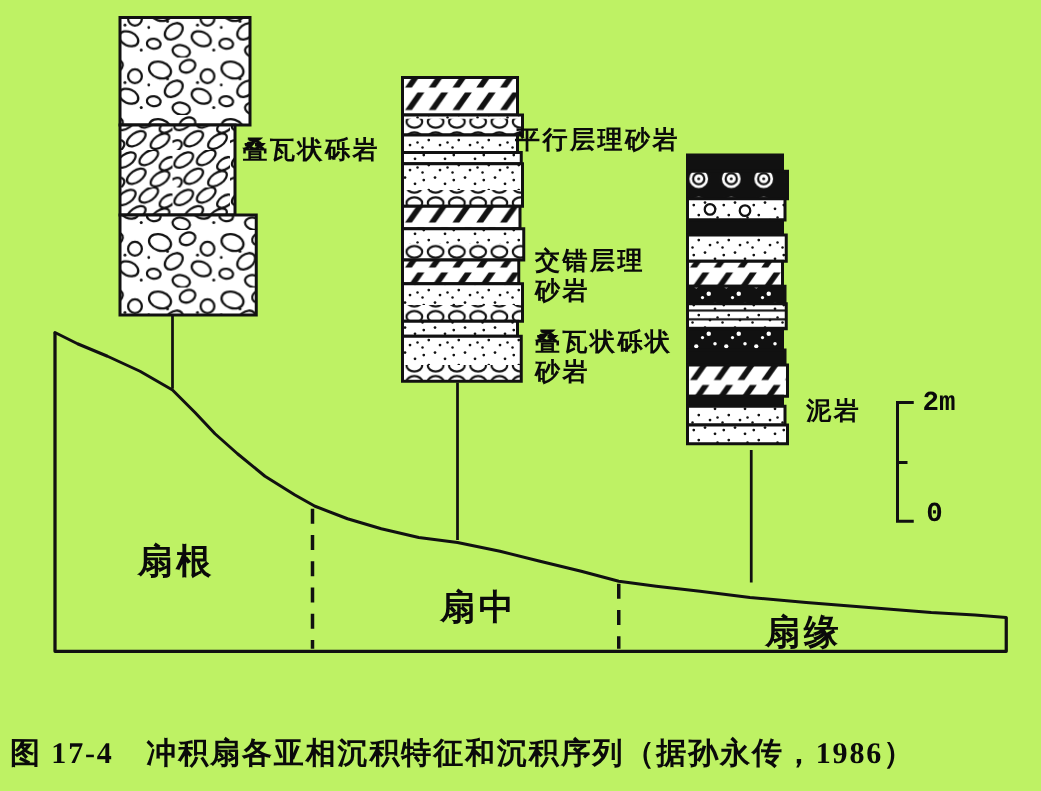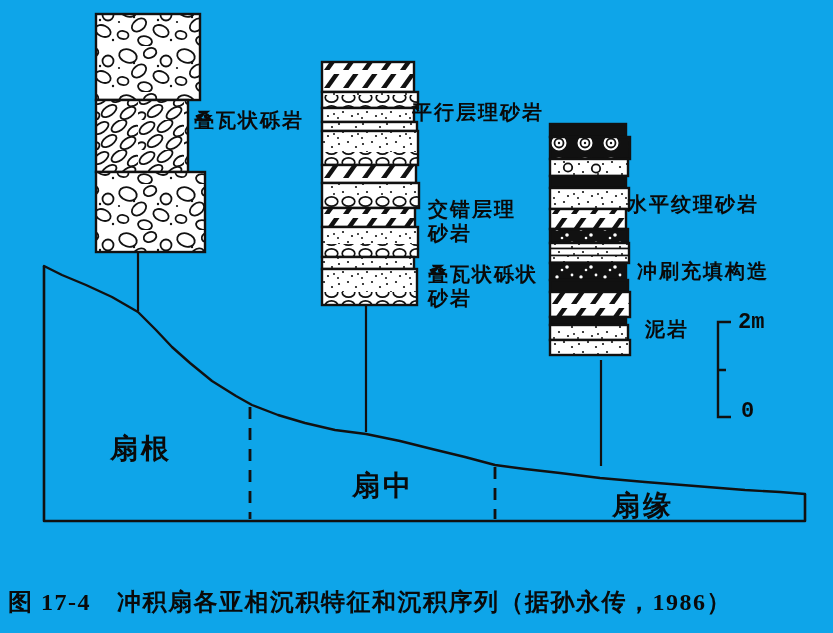--- a/index.html
+++ b/index.html
@@ -1,17 +1,17 @@
 <!DOCTYPE html>
 <html><head>
 <meta charset="utf-8">
 <style>
   html,body{margin:0;padding:0;background:#fff;}
   #stage{
-    position:relative;width:833px;height:633px;background:#0ea5e9;overflow:hidden;
+    position:relative;width:833px;height:633px;background:#bef264;overflow:hidden;
     font-family:"Liberation Sans","DejaVu Sans",sans-serif;color:#111;
   }
   #diagram-svg{position:absolute;left:0;top:0;}
   .lbl{
     position:absolute;font-size:20px;font-weight:700;letter-spacing:2px;
     line-height:24px;white-space:pre-line;color:#0a0a0a;
   }
   .zone{
     position:absolute;font-size:28px;font-weight:700;letter-spacing:3px;color:#0a0a0a;
   }
@@ -268,22 +268,20 @@
         </g>
       </g>
   </svg>
 
   <div class="lbl" style="left:194px;top:108px">叠瓦状砾岩</div>
   <div class="lbl" style="left:412px;top:100px">平行层理砂岩</div>
   <div class="lbl" style="left:428px;top:197px">交错层理
 砂岩</div>
   <div class="lbl" style="left:428px;top:262px">叠瓦状砾状
 砂岩</div>
-  <div class="lbl" style="left:627px;top:192px">水平纹理砂岩</div>
-  <div class="lbl" style="left:637px;top:259px">冲刷充填构造</div>
   <div class="lbl" style="left:645px;top:317px">泥岩</div>
 
   <div class="zone" style="left:110px;top:430px">扇根</div>
   <div class="zone" style="left:352px;top:467px">扇中</div>
   <div class="zone" style="left:612px;top:487px">扇缘</div>
 
   <div class="scale-txt" style="left:738px;top:310px">2m</div>
   <div class="scale-txt" style="left:741px;top:399px">0</div>
 
   <div id="caption">

